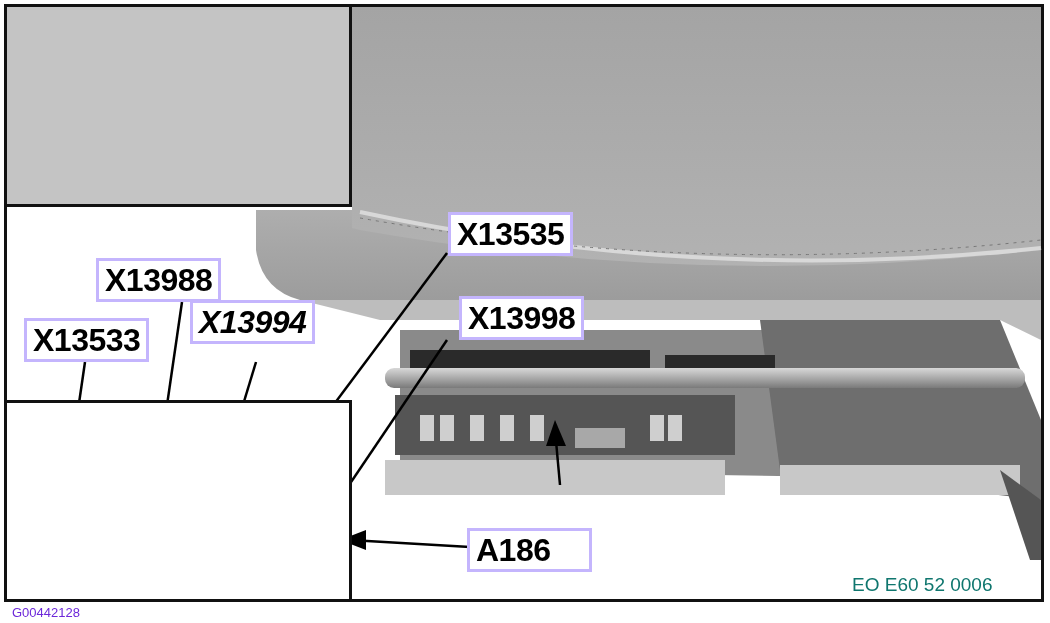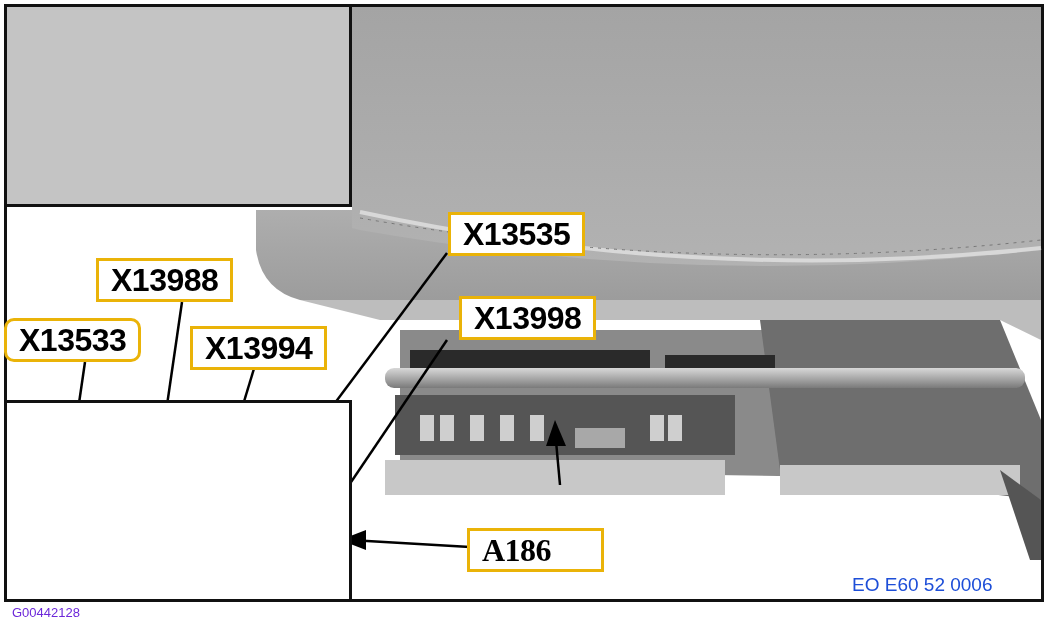--- a/index.html
+++ b/index.html
@@ -3,24 +3,24 @@
 <meta charset="utf-8">
 <style>
   html, body { margin:0; padding:0; background:#fff; }
   body { width:1050px; height:623px; position:relative; overflow:hidden;
          font-family:"Liberation Sans", sans-serif; }
   .frame { position:absolute; left:4px; top:4px; width:1040px; height:598px;
            border:3px solid #111; box-sizing:border-box; background:#fff; }
   .inset { position:absolute; border:3px solid #111; box-sizing:border-box; }
   .inset-top { left:4px; top:4px; width:348px; height:203px; background:#c4c4c4; }
   .inset-bottom { left:4px; top:400px; width:348px; height:202px; background:#fff; }
-  .label { position:absolute; border:3px solid #eab308; background:#fff;
-           font-weight:bold; font-size:32px; line-height:34px; padding:2px 12px;
+  .label { position:absolute; border:3px solid #c4b5fd; background:#fff;
+           font-weight:bold; font-size:32px; line-height:34px; padding:2px 6px;
            color:#000; box-sizing:border-box; letter-spacing:-0.5px; white-space:nowrap; }
-  .code { position:absolute; font-size:19px; color:#1d4ed8; white-space:nowrap; }
+  .code { position:absolute; font-size:19px; color:#0f766e; white-space:nowrap; }
   .figid { position:absolute; font-size:13px; color:#6d28d9; white-space:nowrap; }
   svg.scene { position:absolute; left:0; top:0; }
 </style>
 </head>
 <body>
 
 <div class="frame"></div>
 
 <svg class="scene" width="1050" height="623" viewBox="0 0 1050 623">
   <defs>
@@ -112,18 +112,18 @@
     <polygon points="340,540 366,530 366,550"></polygon>
   </g>
 </svg>
 
 <div class="inset inset-top"></div>
 <div class="inset inset-bottom"></div>
 
 <div class="label" style="left:448px;top:212px;">X13535</div>
 <div class="label" style="left:96px;top:258px;">X13988</div>
 <div class="label" style="left:448px;top:296px;margin-left:11px;">X13998</div>
-<div class="label" style="left:4px;top:318px;border-radius:10px;">X13533</div>
-<div class="label" style="left:190px;top:326px;">X13994</div>
-<div class="label" style="left:467px;top:528px;width:137px;font-family:Liberation Serif, serif;">A186</div>
+<div class="label" style="left:24px;top:318px;">X13533</div>
+<div class="label" style="left:190px;top:300px;font-style:italic;">X13994</div>
+<div class="label" style="left:467px;top:528px;width:125px;">A186</div>
 
 <div class="code" style="left:852px;top:574px;">EO E60 52 0006</div>
 <div class="figid" style="left:12px;top:605px;">G00442128</div>
 
 </body></html>

